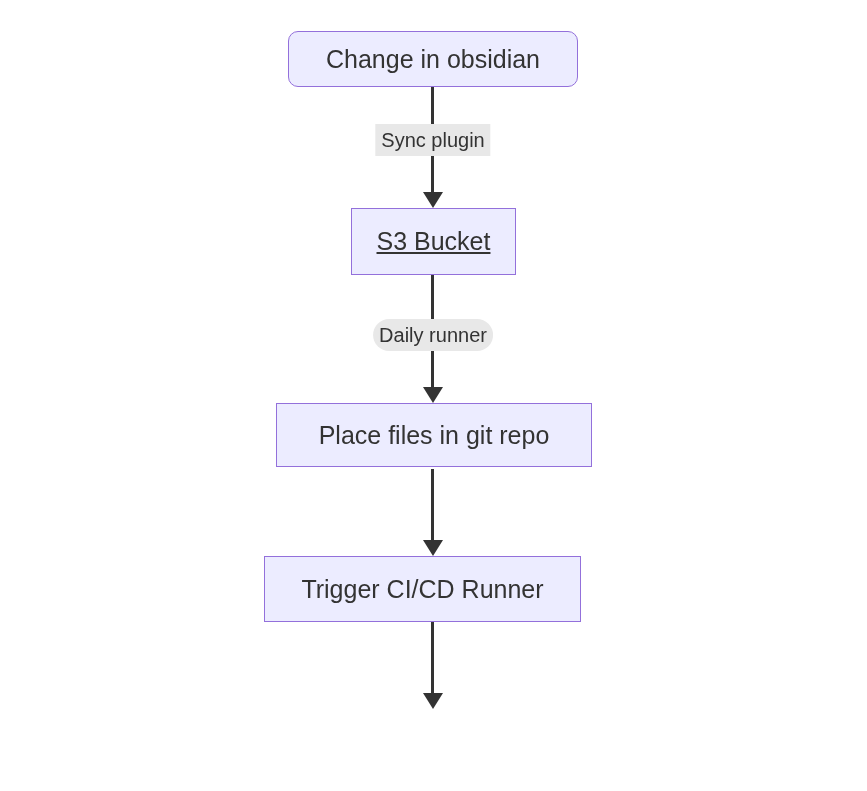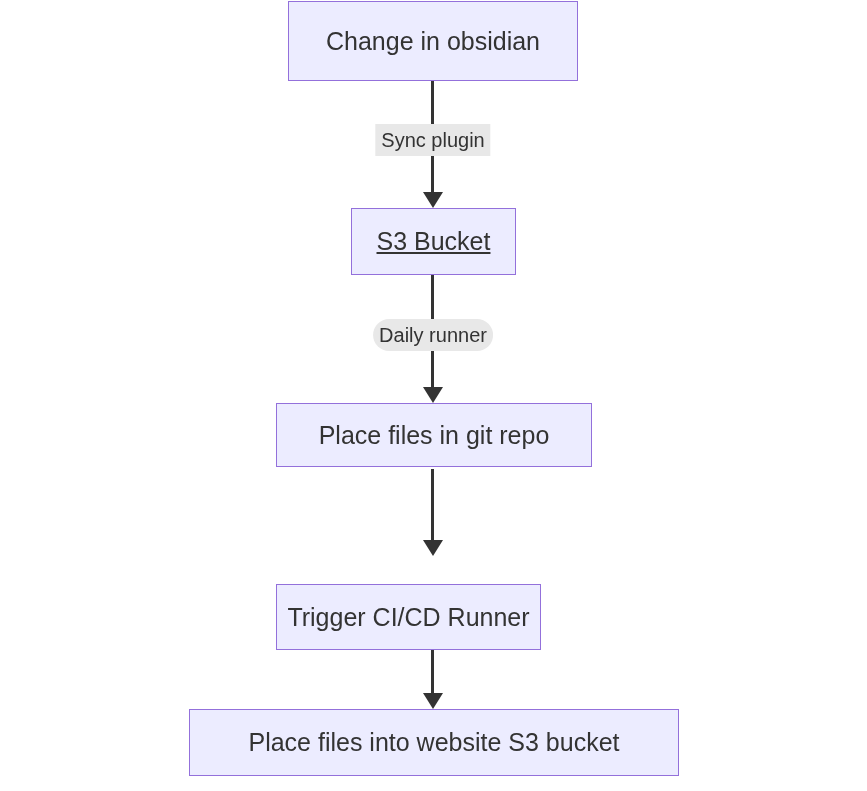--- a/index.html
+++ b/index.html
@@ -48,24 +48,24 @@
     left: 433px;
     transform: translateX(-50%);
     background: var(--edge-label-bg, #e8e8e8);
     color: var(--text-color, #333333);
     font-size: 20px;
     line-height: 32px;
     padding: 0 6px;
     white-space: nowrap;
   }
   
-  #node-change-in-obsidian { left: 288px; top: 1px;  width: 290px; height: 80px; }
+  #node-change-in-obsidian { left: 288px; top: 31px;  width: 290px; height: 56px; border-radius: 10px; }
   #node-s3-bucket          { left: 351px; top: 208px; width: 165px; height: 67px; text-decoration: underline; }
   #node-place-files-git    { left: 276px; top: 403px; width: 316px; height: 64px; }
-  #node-trigger-cicd       { left: 276px; top: 556px; width: 265px; height: 66px; margin-top: 28px; }
+  #node-trigger-cicd       { left: 264px; top: 556px; width: 317px; height: 66px; }
   #node-place-files-website{ left: 189px; top: 709px; width: 490px; height: 67px; }
   
   #edge-line-1 { top: 80px;  height: 112px; }
   #arrow-1     { top: 192px; }
   #edge-label-1{ top: 124px; }
   #edge-line-2 { top: 275px; height: 112px; }
   #arrow-2     { top: 387px; }
   #edge-label-2{ top: 319px; border-radius: 16px; }
   #edge-line-3 { top: 469px; height: 71px; }
   #arrow-3     { top: 540px; }
@@ -89,15 +89,14 @@
   <div class="edge-line" id="edge-line-4"></div>
   <div class="arrowhead" id="arrow-4"></div>
 
   <div class="edge-label" id="edge-label-1">Sync plugin</div>
   <div class="edge-label" id="edge-label-2">Daily runner</div>
 
   <div class="node" id="node-change-in-obsidian">Change in obsidian</div>
   <div class="node" id="node-s3-bucket">S3 Bucket</div>
   <div class="node" id="node-place-files-git">Place files in git repo</div>
   <div class="node" id="node-trigger-cicd">Trigger CI/CD Runner</div>
-  <div class="node" id="node-place-files-website">Place files into website S3 bucket</div>
 
 </div>
 
 </body></html>

